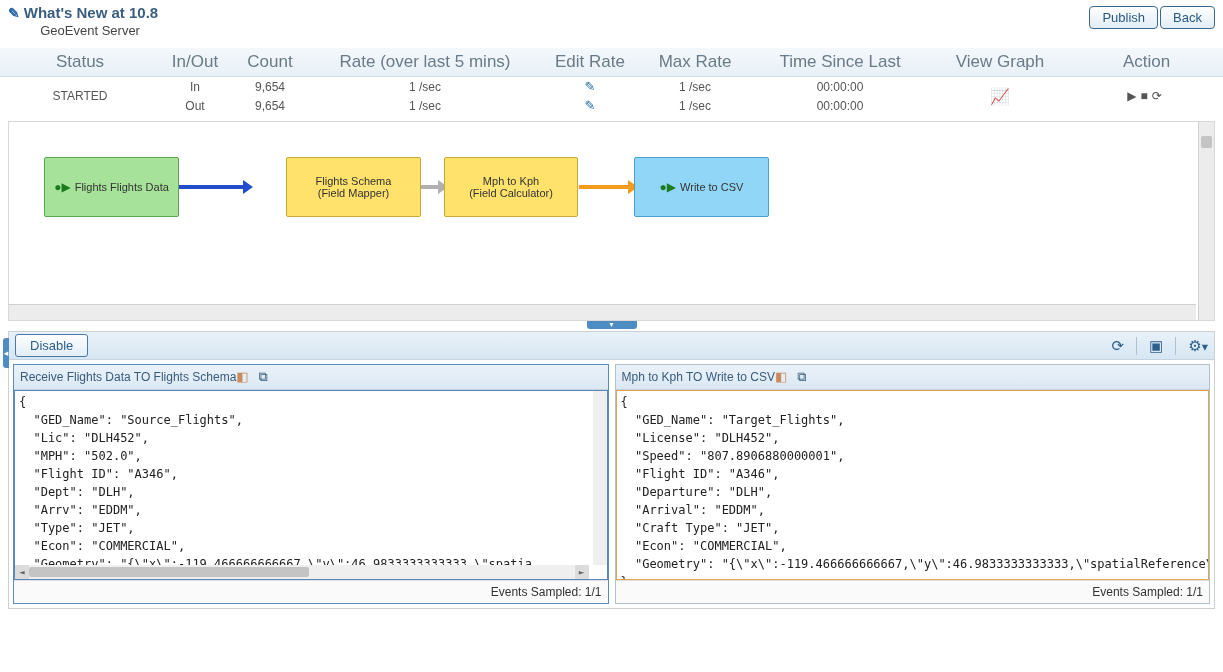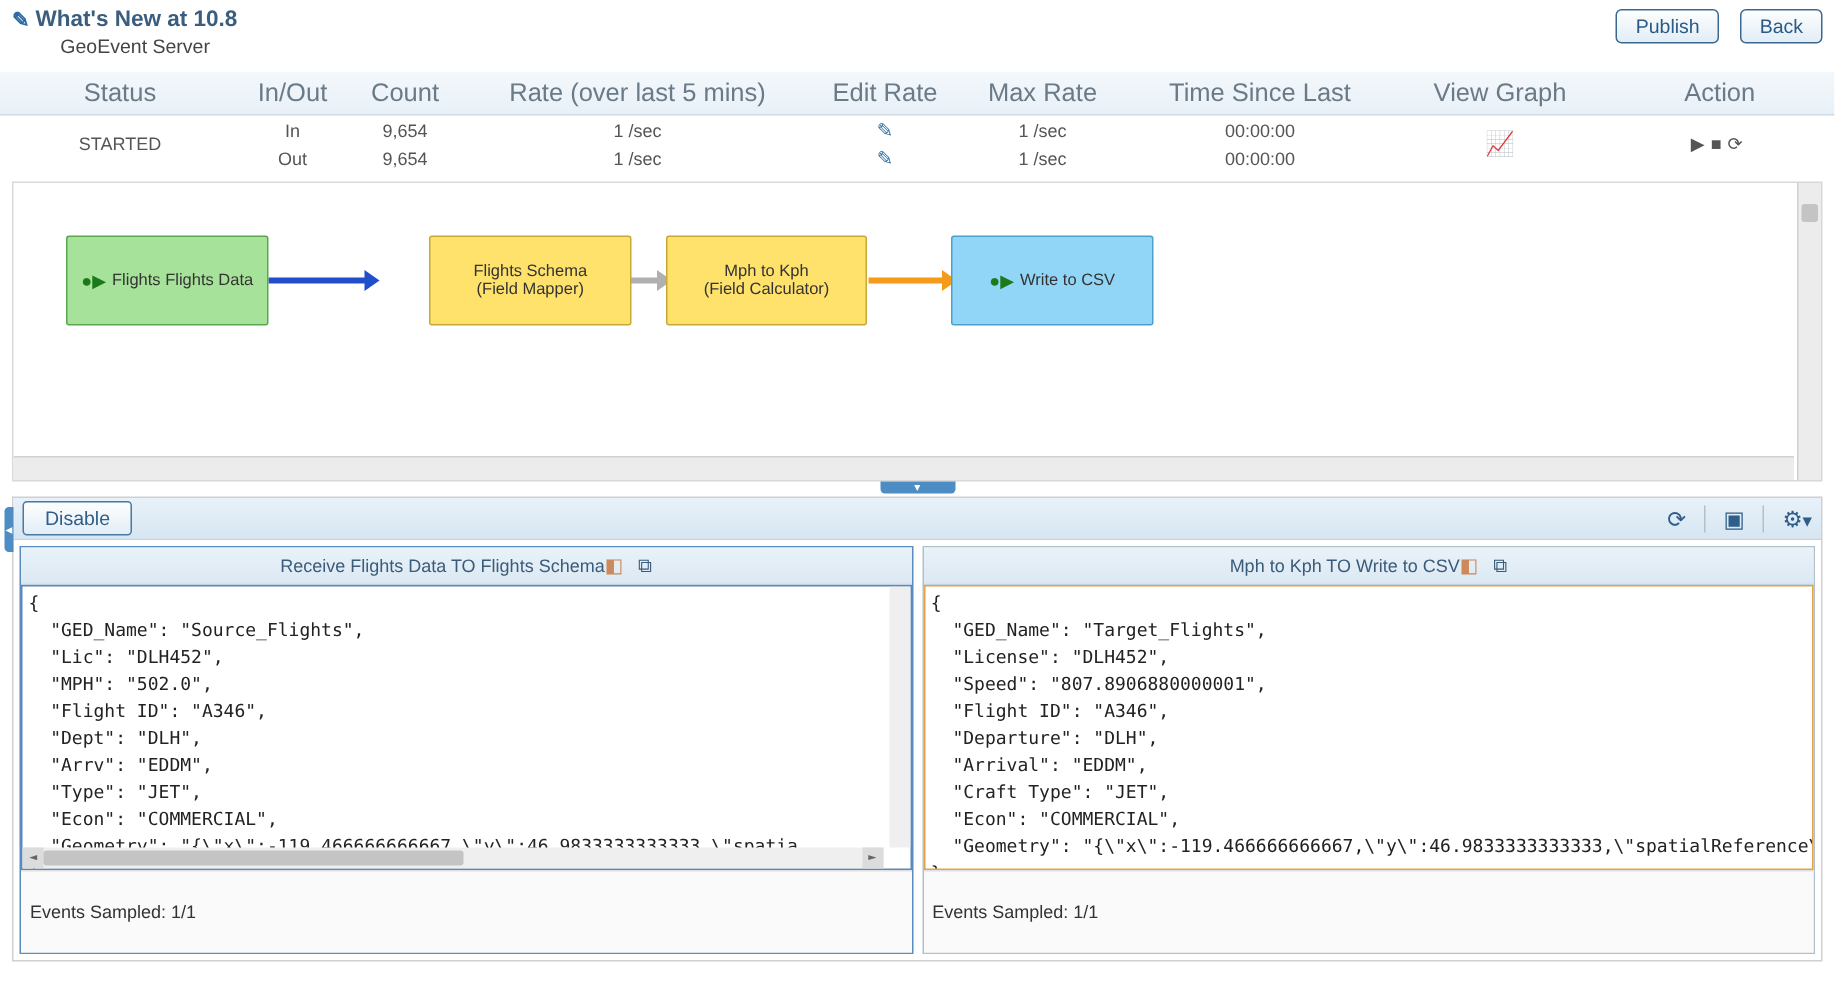--- a/index.html
+++ b/index.html
@@ -27,21 +27,21 @@
     align-items: center;
     gap: 4px;
   }
   .pencil-icon { color: #2b6aa5; font-size: 14px; }
   .subtitle {
     font-size: 13px;
     color: #444;
     padding: 2px 0 6px 14px;
     text-align: center;
   }
-  .top-buttons { display: flex; gap: 14px; padding-top: 2px; }
+  .top-buttons { display: flex; gap: 2px; padding-top: 2px; }
   .btn {
     border: 1px solid #3a6890;
     background: linear-gradient(#fdfefe, #e2edf6);
     color: #2a5a86;
     border-radius: 4px;
     padding: 3px 12px;
     font-size: 13px;
     cursor: pointer;
   }
 
@@ -210,21 +210,21 @@
     flex: 1;
     border: 1px solid #b0c0cc;
     display: flex;
     flex-direction: column;
     min-width: 0;
   }
   .sample-card.left { border: 1px solid #5b8cc0; }
   .sample-card.right { }
   .sample-header {
     display: flex;
-    justify-content: center;
+    justify-content: flex-start;
     align-items: center;
     background: linear-gradient(#eaf2f9, #dbe8f3);
     padding: 4px 6px;
     font-size: 12px;
     color: #3a5c7a;
     border-bottom: 1px solid #c4d3df;
   }
   .sample-header-icons { display: flex; gap: 10px; color: #cc8a5b; font-size: 13px; }
   .sample-header-icons .copy { color: #3a5c7a; }
   .sample-body {
@@ -267,24 +267,24 @@
     left: 14px; top: 2px; height: 10px; width: 280px;
     background: #c4c4c4; border-radius: 2px;
   }
   .sample-inner-scroll-v {
     position: absolute;
     top: 0; right: 0; bottom: 14px;
     width: 14px;
     background: #efefef;
   }
   .sample-footer {
-    text-align: left;
+    text-align: right;
     font-size: 12px;
     color: #333;
-    padding: 20px 6px;
+    padding: 4px 6px;
     background: #fafafa;
     border-top: 1px solid #e0e0e0;
   }
 </style>
 </head>
 <body>
 
 <div class="header">
   <div class="title-block">
     <div class="page-title">

